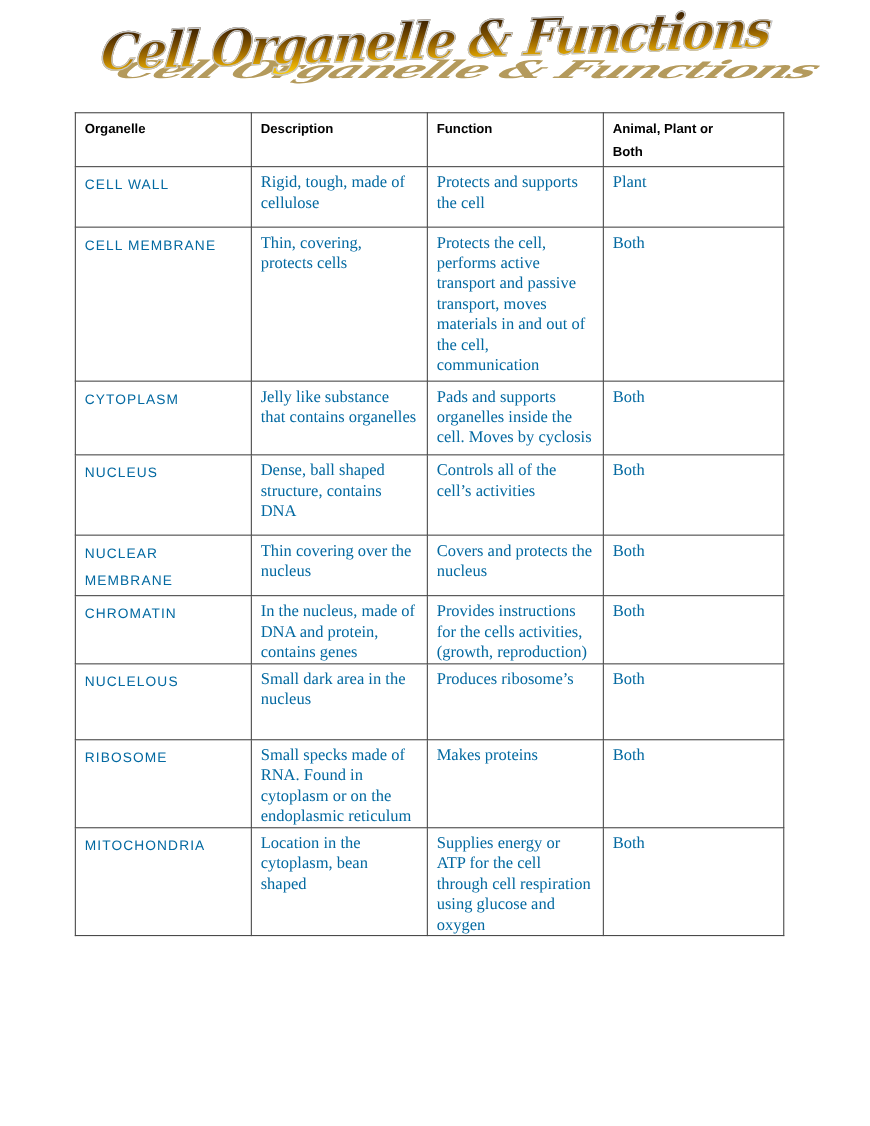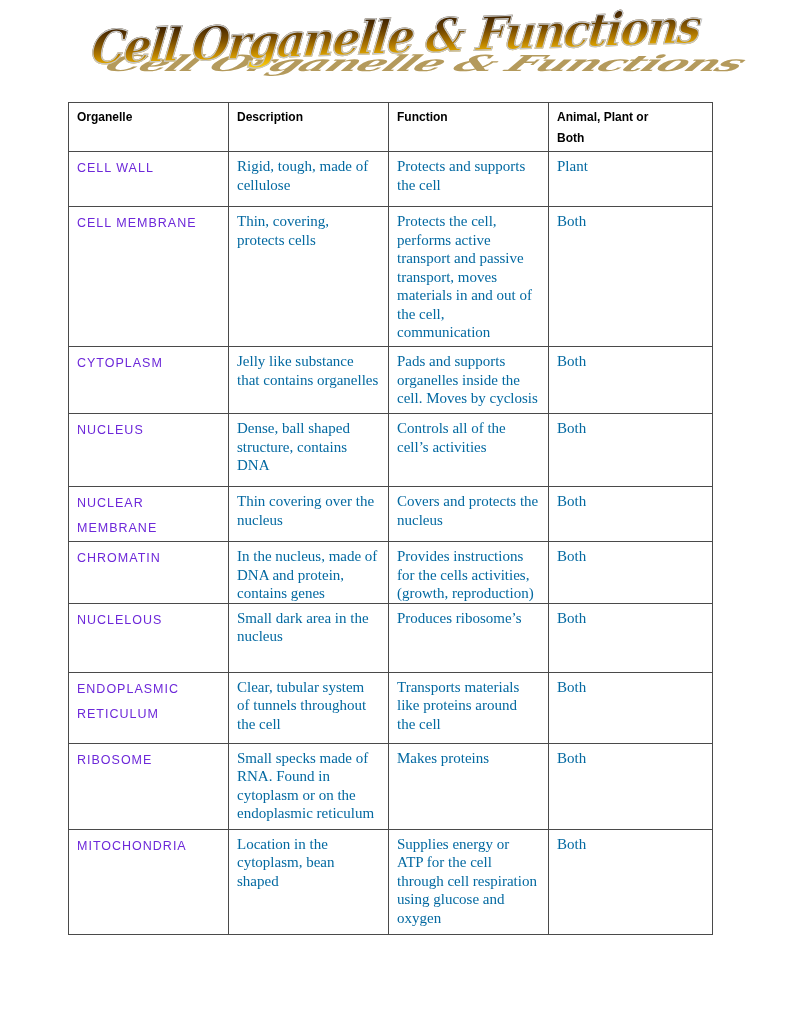--- a/index.html
+++ b/index.html
@@ -83,21 +83,21 @@
     line-height: 21px;
     color: #000000;
     text-align: left;
     padding: 4px 4px 0 8px;
   }
   td.cell-organelle {
     font-family: "Liberation Sans", sans-serif;
     font-size: 12.5px;
     letter-spacing: 1px;
     line-height: 25px;
-    color: #6d28d9;
+    color: #0369a1;
     padding: 4px 2px 0 8px;
   }
   td.cell-body {
     font-family: "Liberation Serif", serif;
     font-size: 15px;
     line-height: 18.5px;
     color: #0369a1;
     padding: 5px 2px 0 8px;
   }
   thead tr        { height: 49px; }
@@ -198,31 +198,20 @@
         <td class="cell-body">Both</td>
       </tr>
       <tr>
         <td class="cell-organelle">NUCLELOUS</td>
         <td class="cell-body">Small dark area in the
 nucleus</td>
         <td class="cell-body">Produces ribosome’s</td>
         <td class="cell-body">Both</td>
       </tr>
       <tr>
-        <td class="cell-organelle">ENDOPLASMIC
-RETICULUM</td>
-        <td class="cell-body">Clear, tubular system
-of tunnels throughout
-the cell</td>
-        <td class="cell-body">Transports materials
-like proteins around
-the cell</td>
-        <td class="cell-body">Both</td>
-      </tr>
-      <tr>
         <td class="cell-organelle">RIBOSOME</td>
         <td class="cell-body">Small specks made of
 RNA. Found in
 cytoplasm or on the
 endoplasmic reticulum</td>
         <td class="cell-body">Makes proteins</td>
         <td class="cell-body">Both</td>
       </tr>
       <tr>
         <td class="cell-organelle">MITOCHONDRIA</td>

